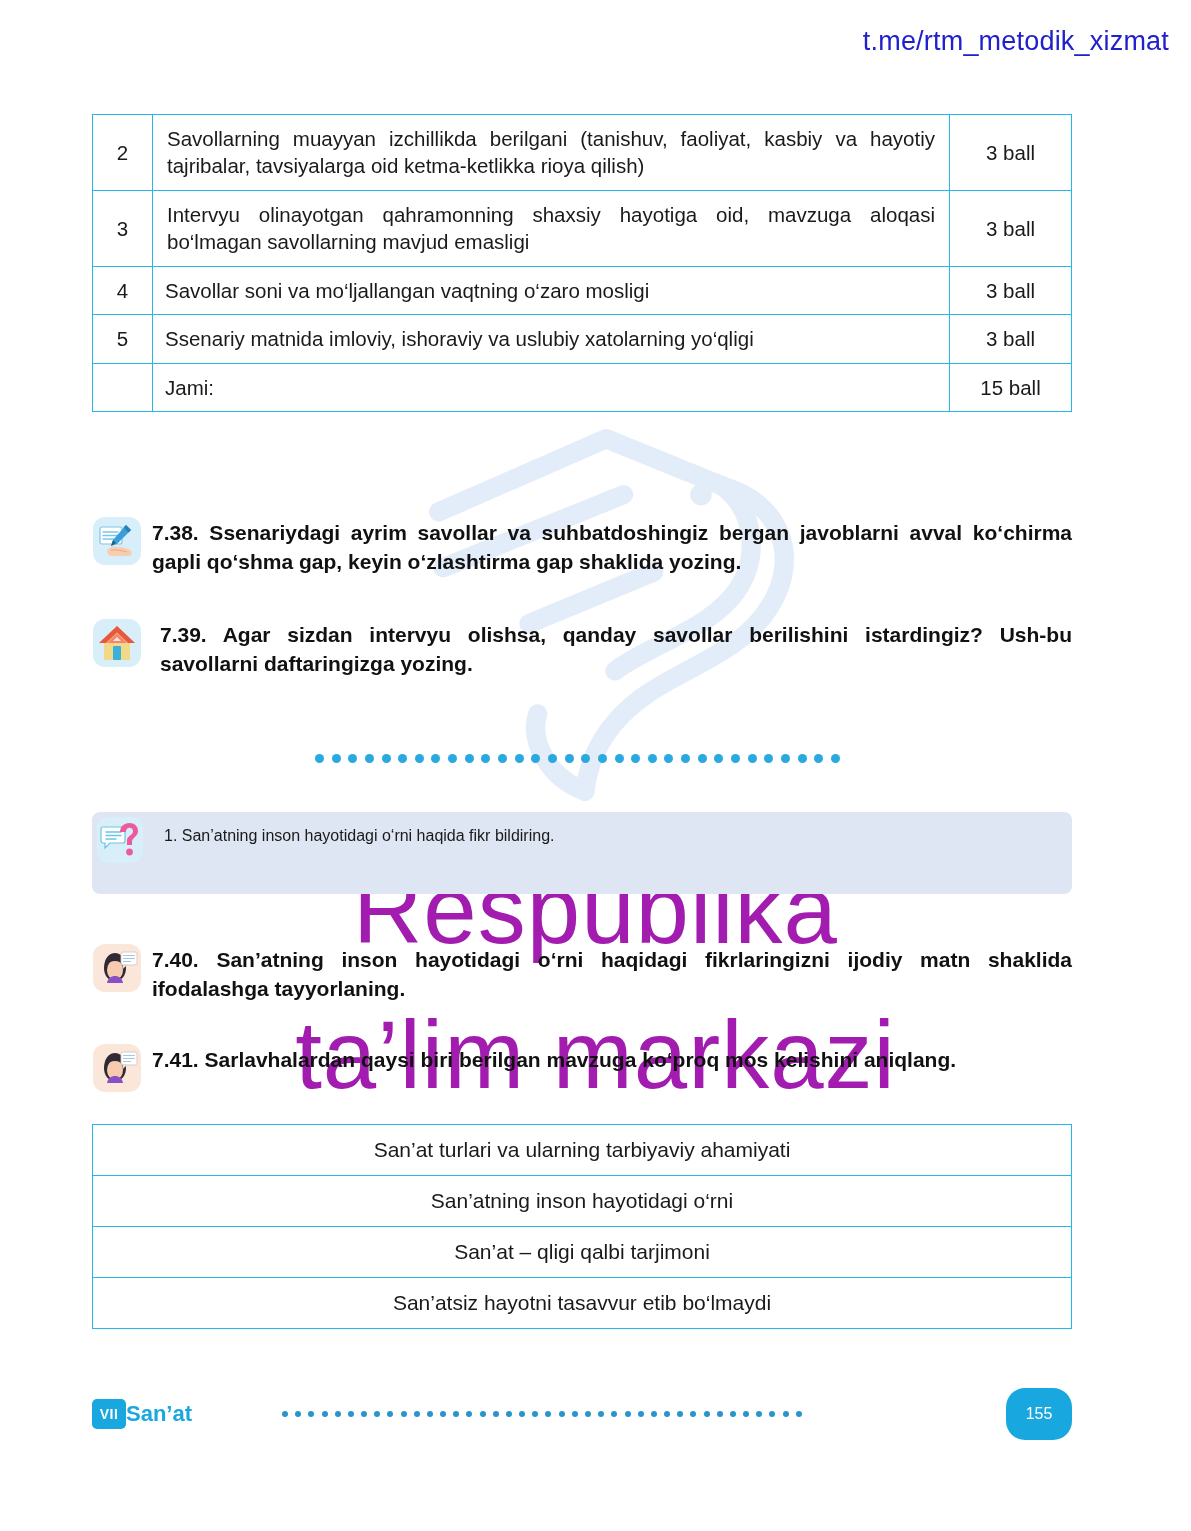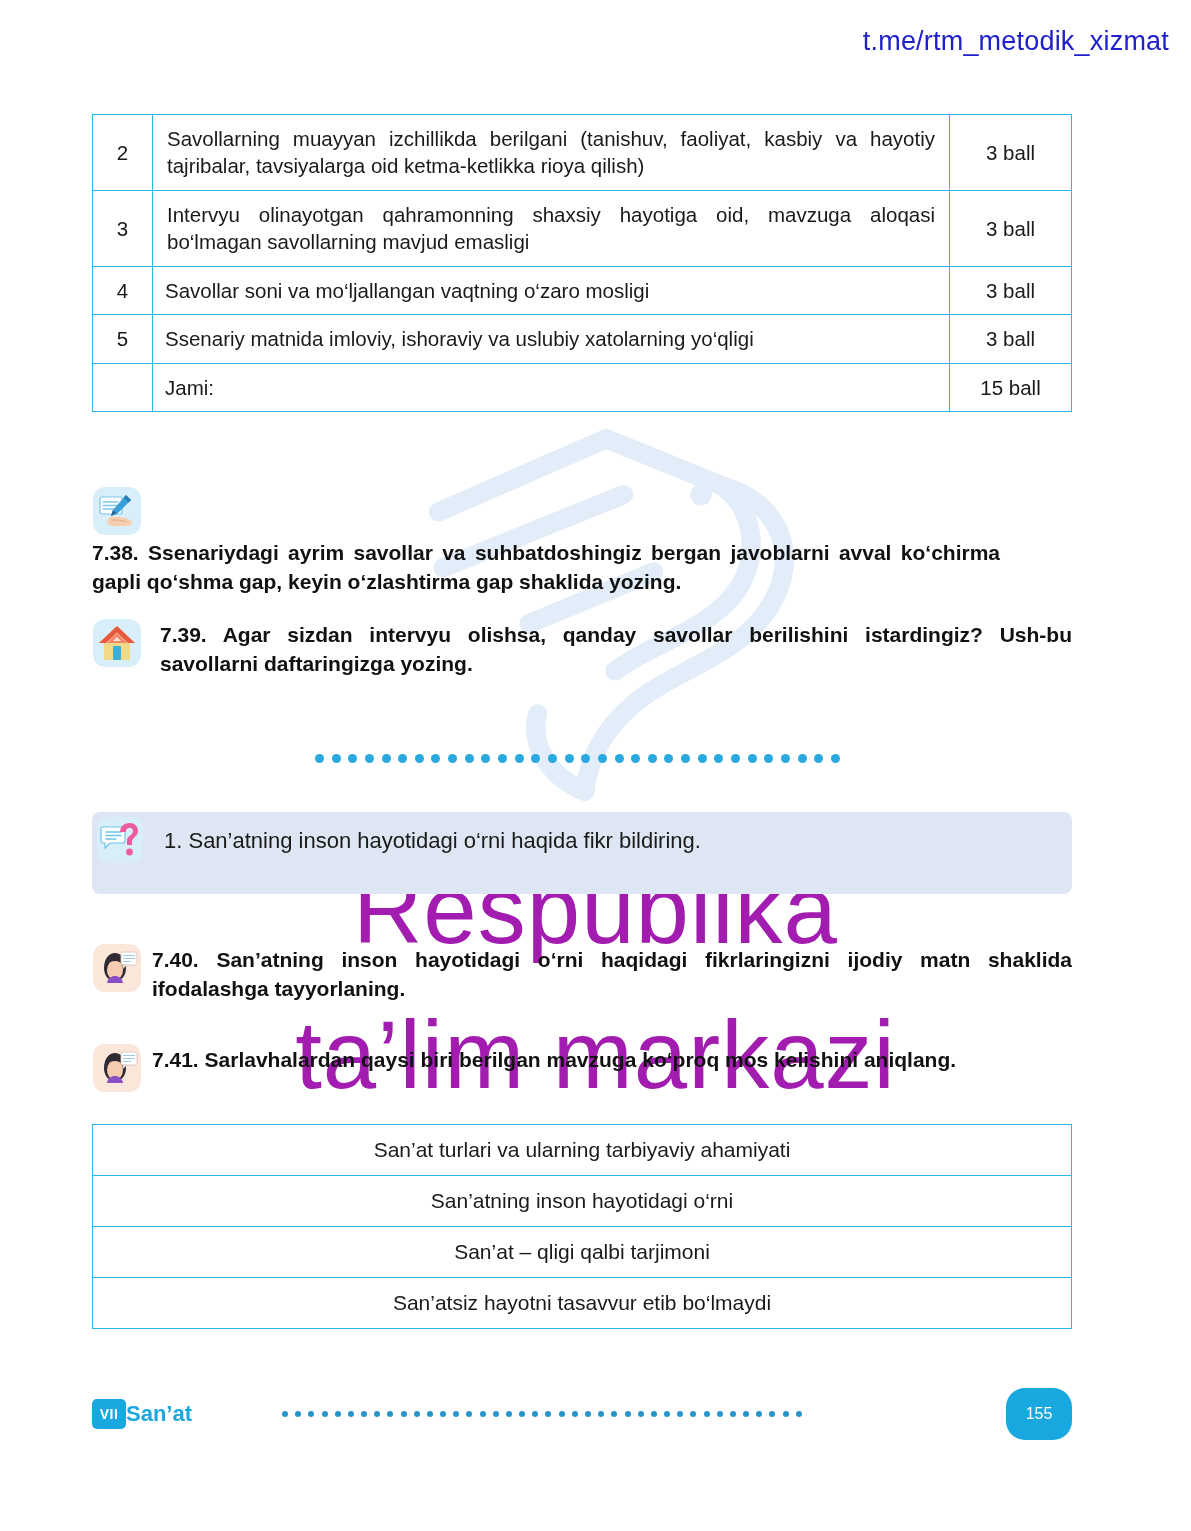--- a/index.html
+++ b/index.html
@@ -120,21 +120,21 @@
     font-size: 21px;
     font-weight: bold;
     color: #111111;
     line-height: 1.4;
     text-align: justify;
     text-align-last: left;
     padding-top: 2px;
   }
   .ex-body.single { text-align: left; }
 
-  #ex-738 { left: 92px; top: 486px; flex-direction: column; }
+  #ex-738 { left: 92px; top: 516px; }
   #ex-738 .ex-body { width: 908px; }
   #ex-739 { left: 92px; top: 618px; }
   #ex-739 .ex-body { width: 900px; padding-left: 8px; }
   #ex-740 { left: 92px; top: 943px; }
   #ex-740 .ex-body { width: 912px; }
   #ex-741 { left: 92px; top: 1043px; }
   #ex-741 .ex-body { width: 912px; }
 
   
   .dot-divider {
@@ -170,21 +170,21 @@
   }
   .qbox-icon {
     flex: 0 0 auto;
     width: 48px;
     height: 48px;
     margin: 4px 8px 0 4px;
   }
   .qbox-list {
     flex: 1 1 auto;
     padding: 12px 0 10px 12px;
-    font-size: 22px;
+    font-size: 16px;
     color: #1a1a1a;
     line-height: 1.52;
   }
   .qbox-list .qline { white-space: nowrap; }
 
   
   .titles-table {
     position: absolute;
     left: 92px;
     top: 1124px;

